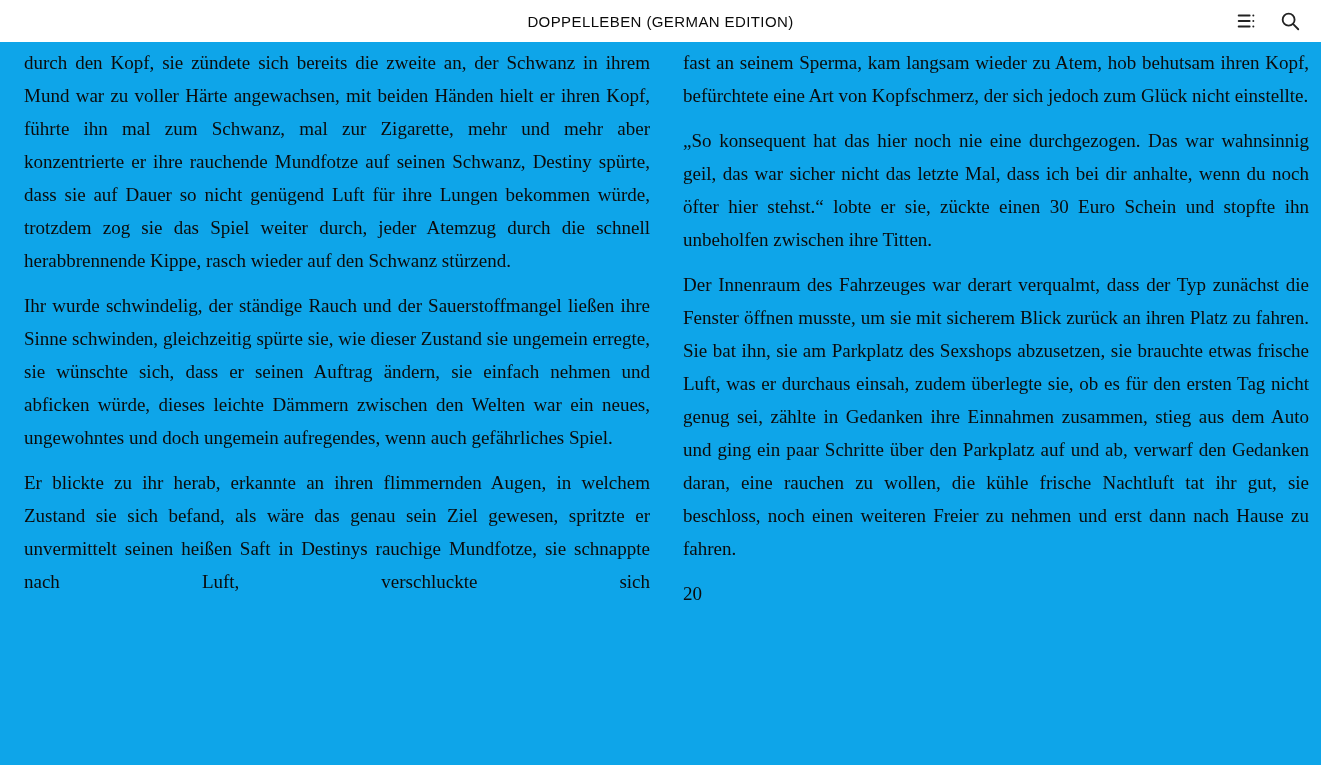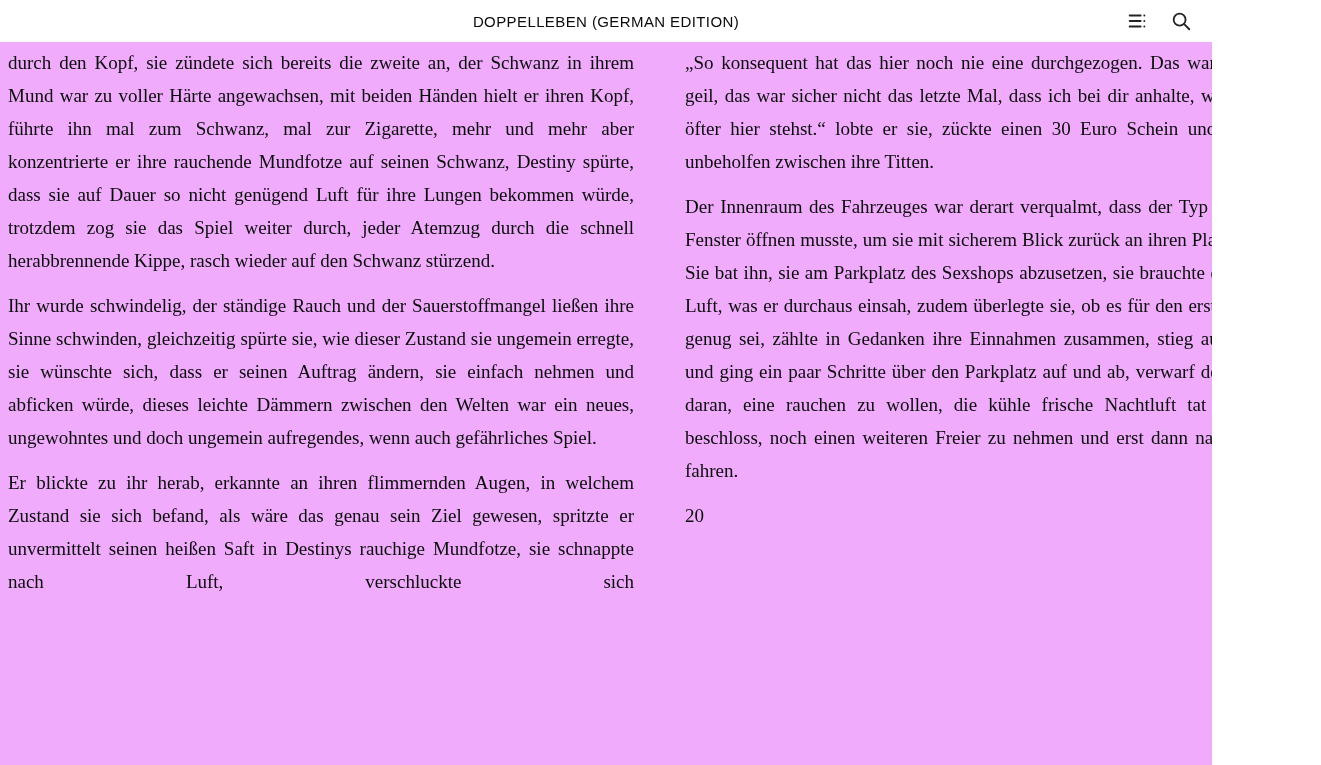--- a/index.html
+++ b/index.html
@@ -5,23 +5,23 @@
   * { box-sizing: border-box; }
   html, body {
     margin: 0;
     padding: 0;
     background: #ffffff;
     width: 1321px;
     height: 765px;
     overflow: hidden;
   }
   .app {
-    width: 1212px;
+    width: 1321px;
     height: 765px;
-    background: #f0abfc;
+    background: #0ea5e9;
     position: relative;
   }
   header.reader-header {
     height: 42px;
     position: relative;
     display: flex;
     align-items: center;
     justify-content: center;
     background: #ffffff;
   }
@@ -47,22 +47,22 @@
     border: none;
     padding: 4px;
     margin: 0;
     cursor: pointer;
     display: flex;
     align-items: center;
     justify-content: center;
   }
   main.page {
     display: flex;
-    gap: 51px;
-    padding: 4px 10px 0 8px;
+    gap: 33px;
+    padding: 4px 10px 0 24px;
     height: 723px;
     overflow: hidden;
   }
   .col {
     width: 626px;
     flex: 0 0 626px;
   }
   .col p {
     font-family: "Liberation Serif", "DejaVu Serif", serif;
     font-size: 19px;
@@ -106,19 +106,20 @@
     </div>
   </header>
 
   <main class="page">
     <section class="col">
       <p>durch den Kopf, sie zündete sich bereits die zweite an, der Schwanz in ihrem Mund war zu voller Härte angewachsen, mit beiden Händen hielt er ihren Kopf, führte ihn mal zum Schwanz, mal zur Zigarette, mehr und mehr aber konzentrierte er ihre rauchende Mundfotze auf seinen Schwanz, Destiny spürte, dass sie auf Dauer so nicht genügend Luft für ihre Lungen bekommen würde, trotzdem zog sie das Spiel weiter durch, jeder Atemzug durch die schnell herabbrennende Kippe, rasch wieder auf den Schwanz stürzend.</p>
       <p>Ihr wurde schwindelig, der ständige Rauch und der Sauerstoffmangel ließen ihre Sinne schwinden, gleichzeitig spürte sie, wie dieser Zustand sie ungemein erregte, sie wünschte sich, dass er seinen Auftrag ändern, sie einfach nehmen und abficken würde, dieses leichte Dämmern zwischen den Welten war ein neues, ungewohntes und doch ungemein aufregendes, wenn auch gefährliches Spiel.</p>
       <p class="continues">Er blickte zu ihr herab, erkannte an ihren flimmernden Augen, in welchem Zustand sie sich befand, als wäre das genau sein Ziel gewesen, spritzte er unvermittelt seinen heißen Saft in Destinys rauchige Mundfotze, sie schnappte nach Luft, verschluckte sich</p>
     </section>
     <section class="col">
+      <p>fast an seinem Sperma, kam langsam wieder zu Atem, hob behutsam ihren Kopf, befürchtete eine Art von Kopfschmerz, der sich jedoch zum Glück nicht einstellte.</p>
       <p>„So konsequent hat das hier noch nie eine durchgezogen. Das war wahnsinnig geil, das war sicher nicht das letzte Mal, dass ich bei dir anhalte, wenn du noch öfter hier stehst.“ lobte er sie, zückte einen 30 Euro Schein und stopfte ihn unbeholfen zwischen ihre Titten.</p>
       <p>Der Innenraum des Fahrzeuges war derart verqualmt, dass der Typ zunächst die Fenster öffnen musste, um sie mit sicherem Blick zurück an ihren Platz zu fahren. Sie bat ihn, sie am Parkplatz des Sexshops abzusetzen, sie brauchte etwas frische Luft, was er durchaus einsah, zudem überlegte sie, ob es für den ersten Tag nicht genug sei, zählte in Gedanken ihre Einnahmen zusammen, stieg aus dem Auto und ging ein paar Schritte über den Parkplatz auf und ab, verwarf den Gedanken daran, eine rauchen zu wollen, die kühle frische Nachtluft tat ihr gut, sie beschloss, noch einen weiteren Freier zu nehmen und erst dann nach Hause zu fahren.</p>
       <p class="chapter-number">20</p>
     </section>
   </main>
 
 </div>
 
 </body></html>

